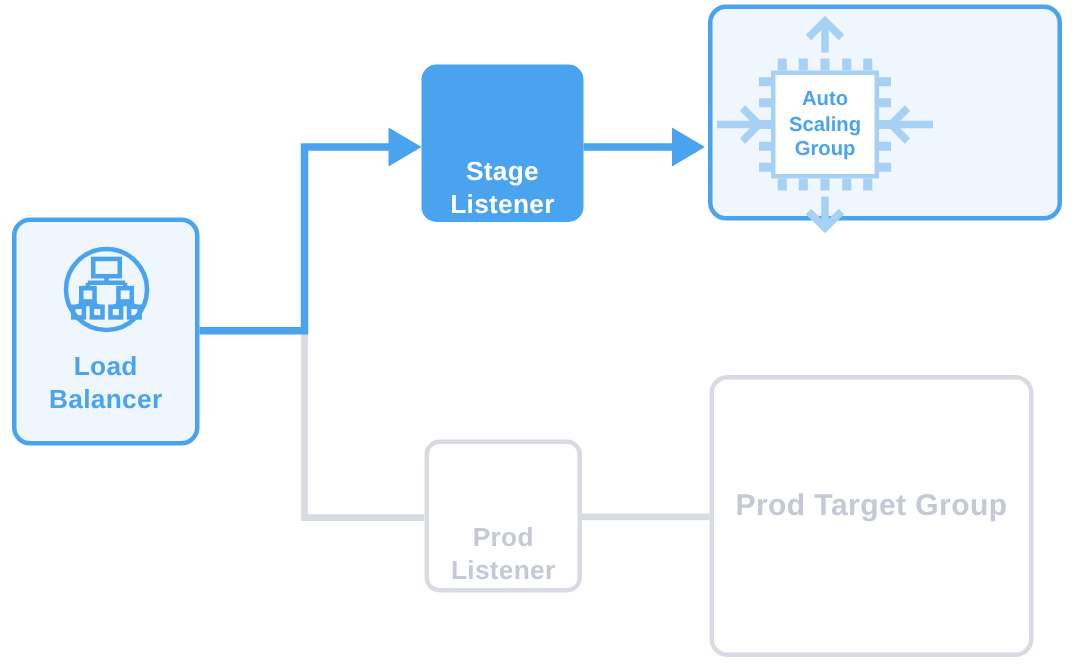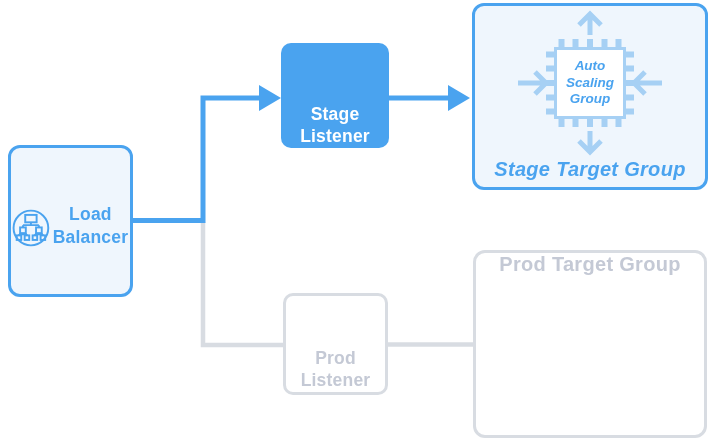--- a/index.html
+++ b/index.html
@@ -24,21 +24,21 @@
   .edge-inactive{stroke:var(--gray_border);stroke-width:4.5;fill:none;}
 
   .node{position:absolute;box-sizing:border-box;z-index:1;}
 
   
   .lb{
     left:8px;top:145px;width:125px;height:152px;
     background:var(--light_blue_fill);
     border:3px solid var(--primary_blue);
     border-radius:12px;
-    display:flex;flex-direction:row;align-items:center;
+    display:flex;flex-direction:column;align-items:center;
   }
   .lb-icon{margin-top:14px;}
   .lb-icon .stroke{stroke:var(--primary_blue);stroke-width:3.4;fill:none;}
   .lb-label{
     margin-top:9px;
     color:var(--primary_blue);
     font-size:17.5px;font-weight:600;line-height:1.26;
     text-align:center;letter-spacing:.2px;
   }
 
@@ -59,32 +59,32 @@
   }
   .prod-listener .listener-label{color:var(--gray_text);}
   .listener-label{
     font-size:17.5px;font-weight:600;line-height:1.3;
     text-align:center;letter-spacing:.2px;
     width:80px;
   }
 
   
   .stage-tg{
-    left:472px;top:3px;width:236px;height:187px;
+    left:472px;top:3px;width:236px;height:144px;
     background:var(--light_blue_fill);
     border:3px solid var(--primary_blue);
     border-radius:12px;
-    display:flex;flex-direction:column;align-items:center;font-style:italic;
+    display:flex;flex-direction:column;align-items:flex-start;
   }
   .prod-tg{
-    left:473px;top:250px;width:234px;height:188px;
+    left:473px;top:250px;width:216px;height:188px;
     background:var(--white);
     border:3px solid var(--gray_border);
     border-radius:12px;
-    display:flex;flex-direction:column;align-items:center;justify-content:flex-start;
+    display:flex;flex-direction:column;align-items:center;justify-content:center;
   }
   .tg-label{
     font-size:20px;font-weight:600;letter-spacing:.3px;text-align:center;
   }
   .stage-tg .tg-label{color:var(--primary_blue);margin-top:auto;margin-bottom:10px;}
   .prod-tg .tg-label{color:var(--gray_text);margin-bottom:14px;}
 
   
   .asg{position:relative;width:150px;height:150px;margin-top:2px;flex:0 0 auto;}
   .asg-bg{position:absolute;left:0;top:0;}
@@ -174,20 +174,19 @@
         <path class="scale-arrow" d="M75 123 V143 M64 133 L75 144 L86 133"></path>
 
         <path class="scale-arrow" d="M3 75 H30 M20 64 L31 75 L20 86"></path>
 
         <path class="scale-arrow" d="M147 75 H120 M130 64 L119 75 L130 86"></path>
       </svg>
       <div class="chip">
         <div class="chip-text">Auto Scaling Group</div>
       </div>
     </div>
-    <div class="tg-label">Stage Target Group</div>
   </div>
 
   <div class="node prod-tg">
     <div class="tg-label">Prod Target Group</div>
   </div>
 
 </div>
 
 </body></html>

